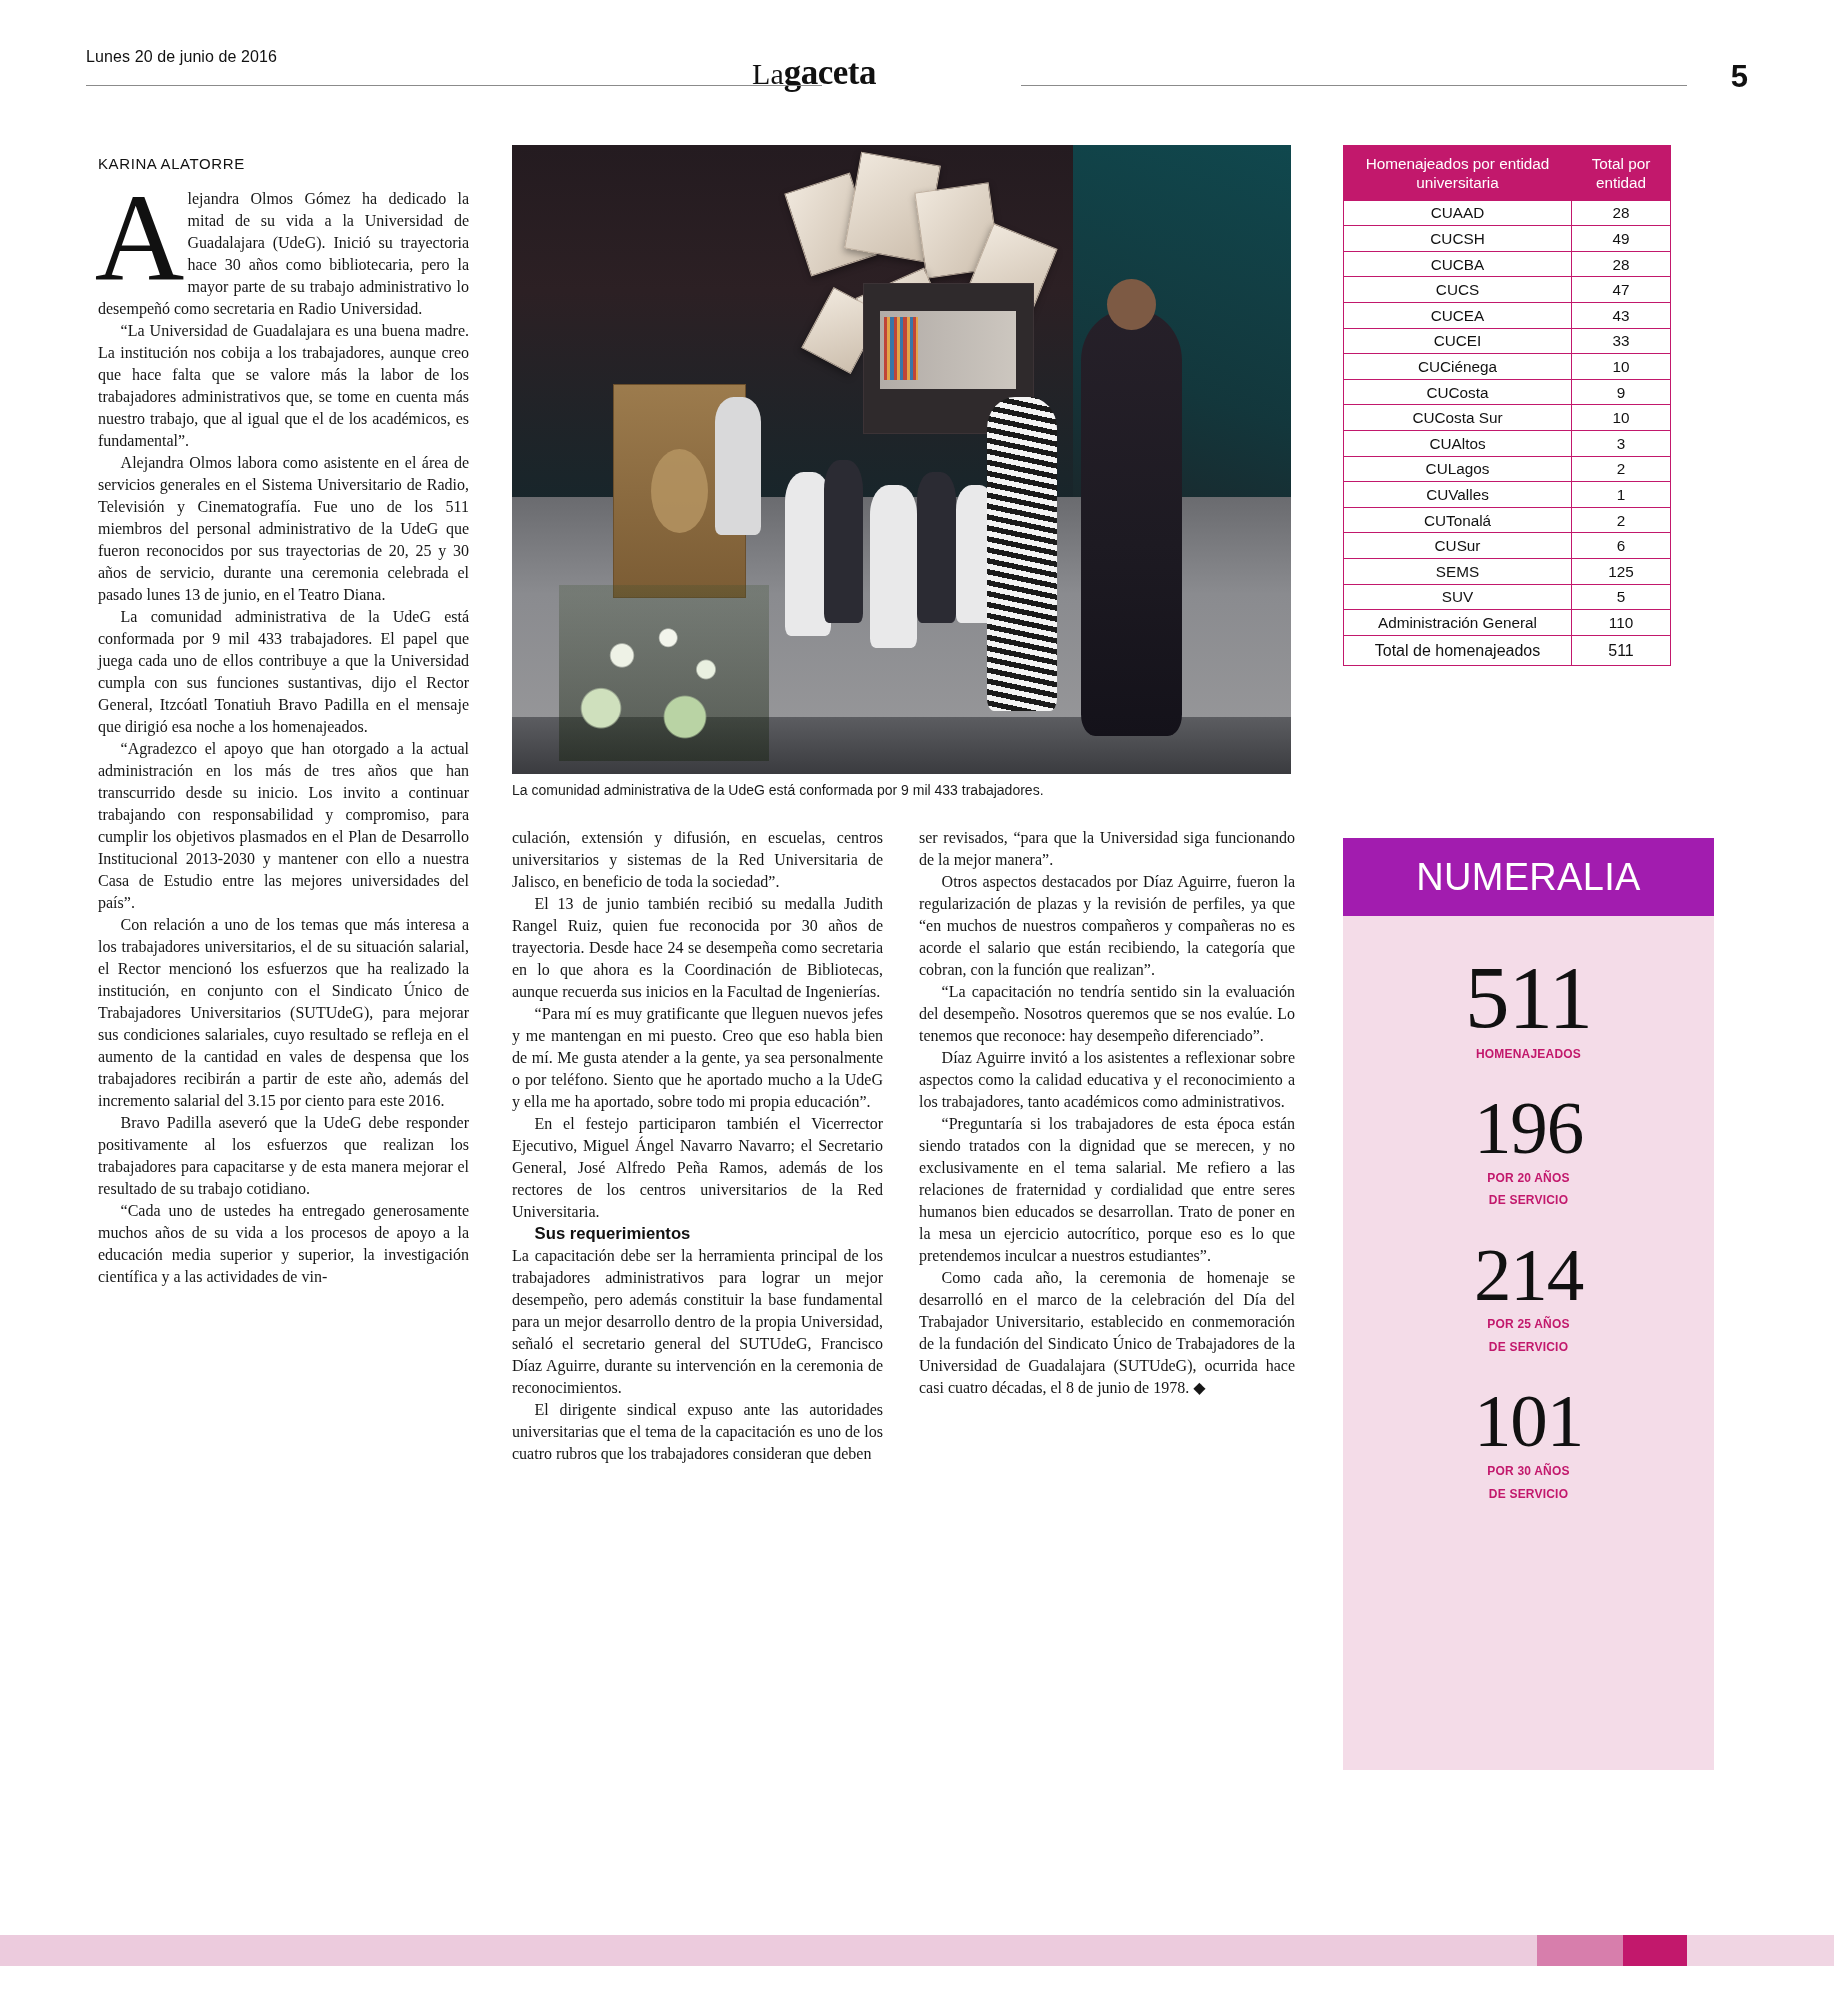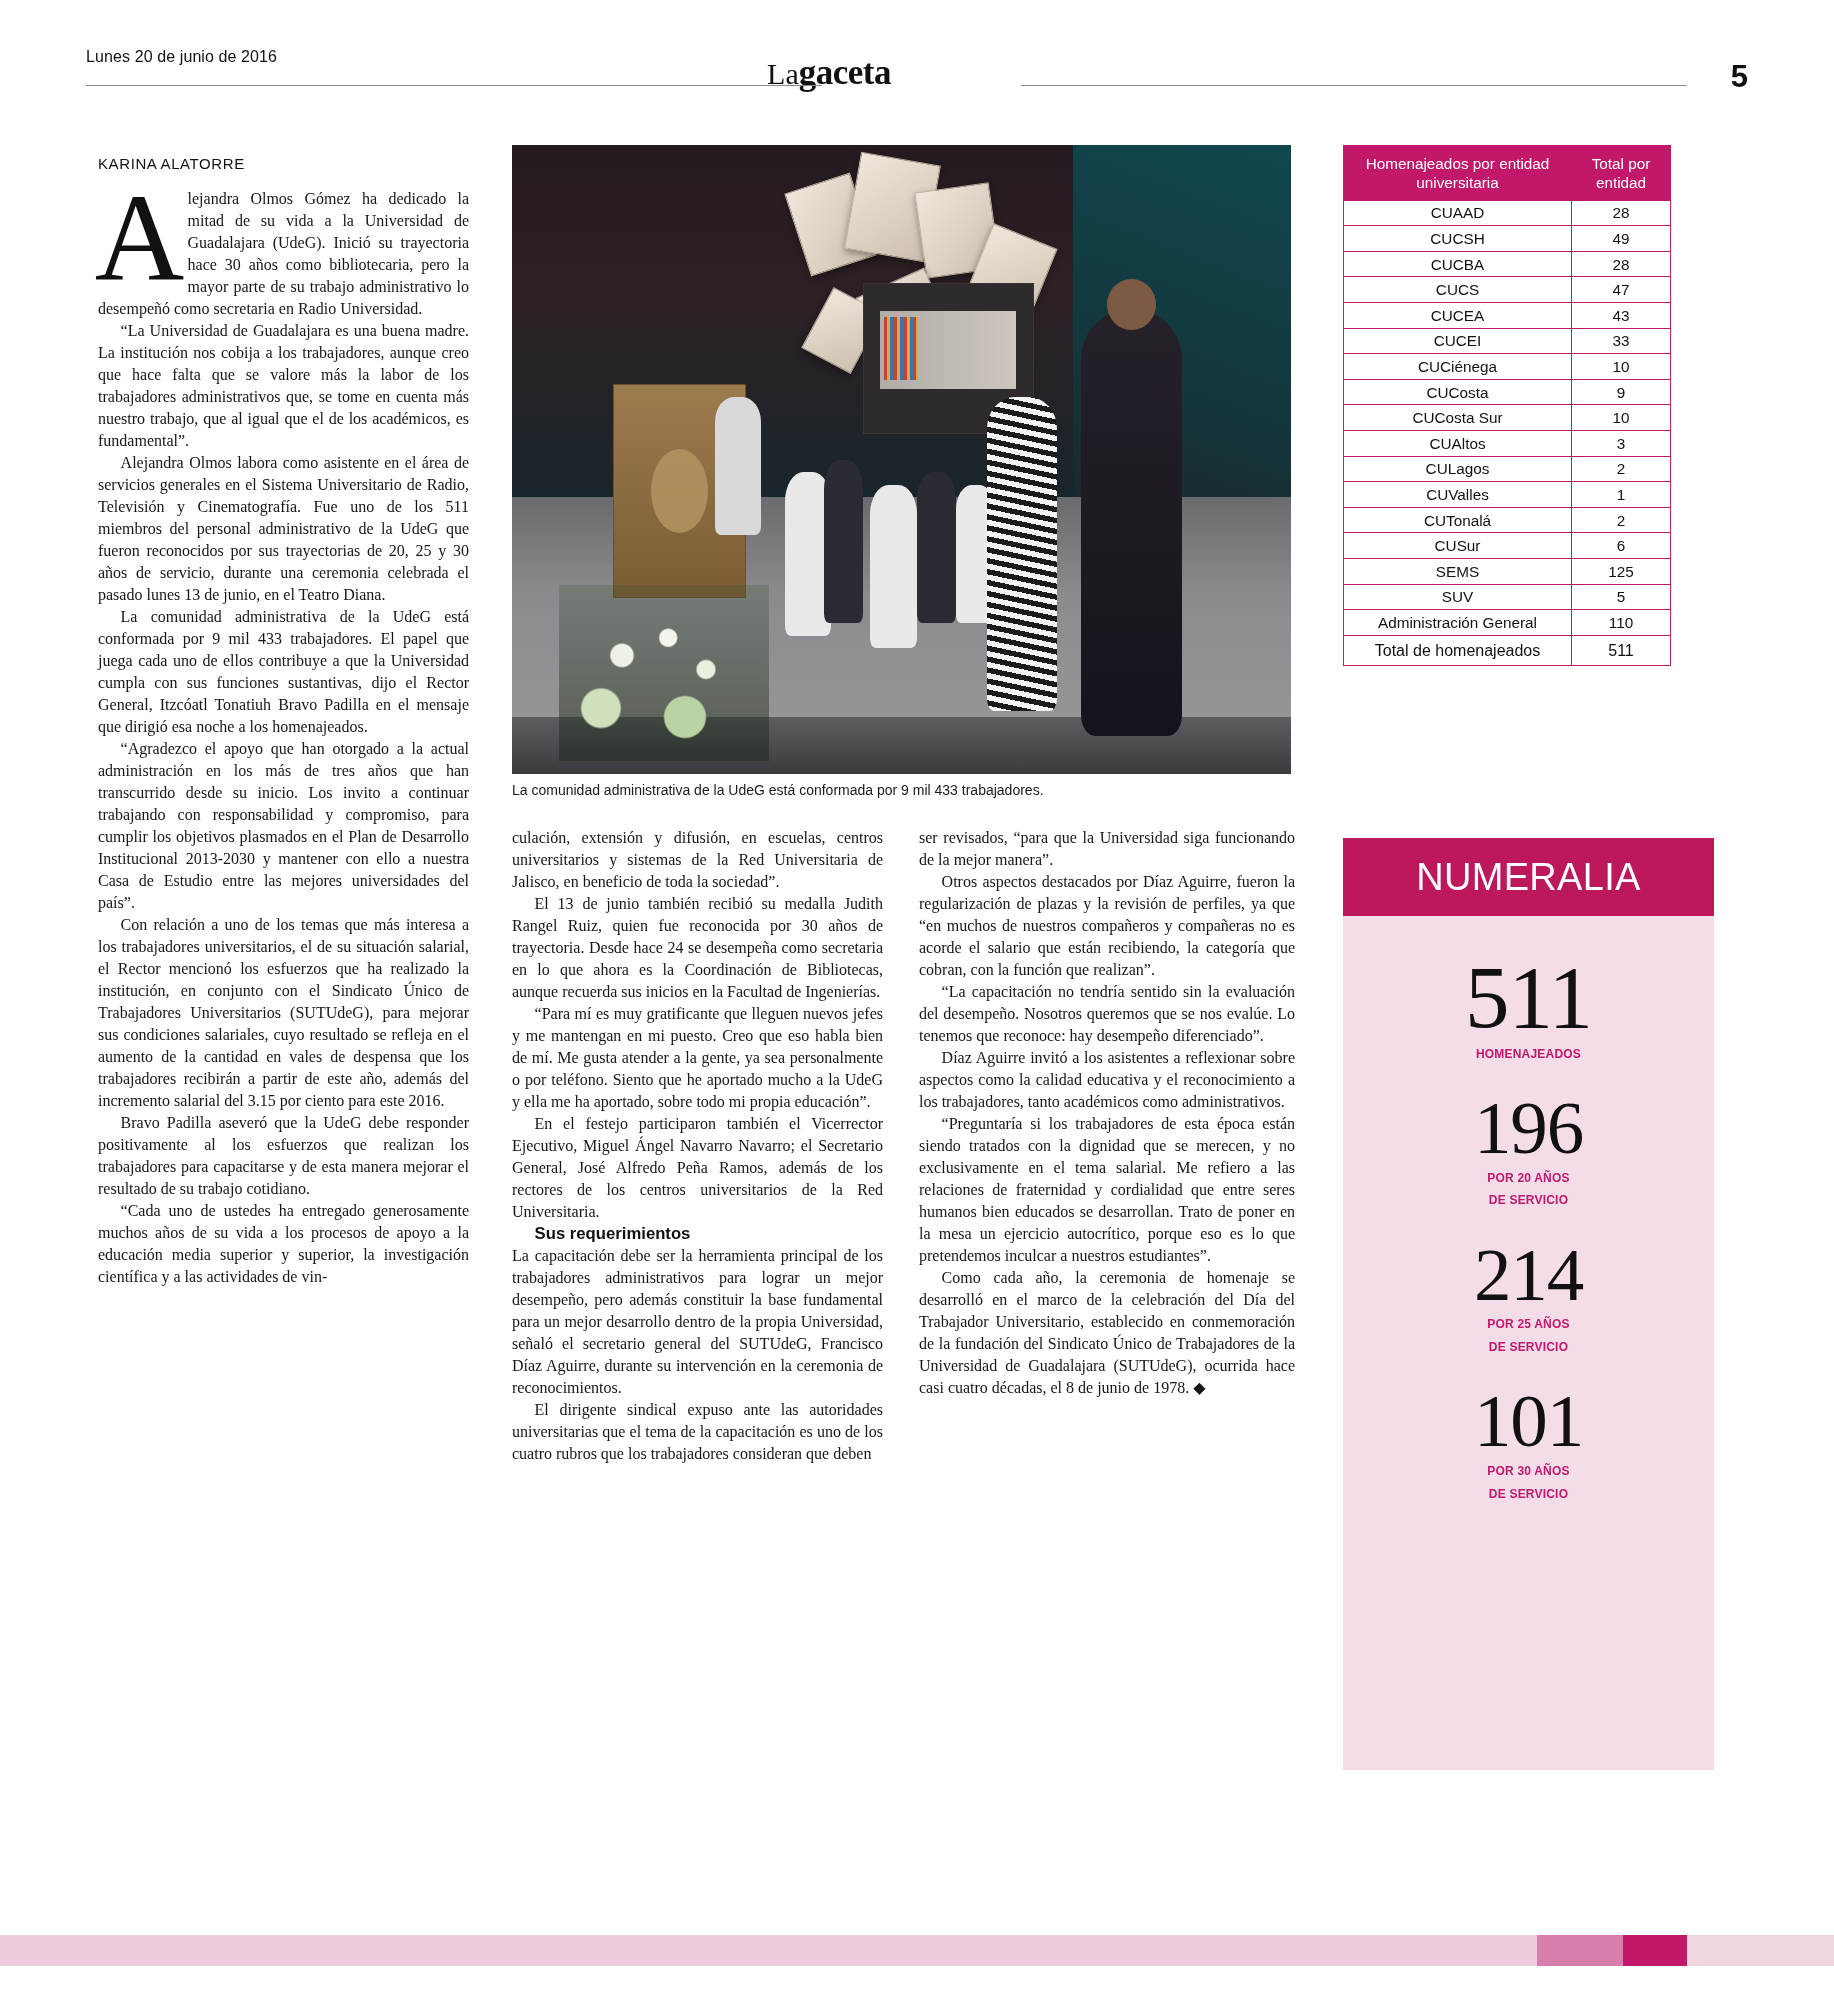--- a/index.html
+++ b/index.html
@@ -28,21 +28,20 @@
     font-size: 16px;
     color: #111;
     letter-spacing: 0.1px;
   }
   .masthead {
     position: absolute;
     left: 0; top: 53px;
     width: 1628px;
     text-align: center;
     font-size: 0;
-    margin-left: 15px;
   }
   .masthead .la {
     font-family: "Liberation Serif", serif;
     font-size: 30px;
     color: #111;
     vertical-align: baseline;
   }
   .masthead .gaceta {
     font-family: "Liberation Serif", serif;
     font-weight: bold;
@@ -250,21 +249,21 @@
   
   .numeralia {
     position: absolute;
     left: 1343px; top: 838px;
     width: 371px;
     height: 932px;
     background: #f4dce8;
   }
   .numeralia-head {
     height: 78px;
-    background: #be185d;
+    background: #a21caf;
     color: #fff;
     font-family: "Liberation Sans", sans-serif;
     font-size: 38px;
     letter-spacing: 0.3px;
     display: flex;
     align-items: center;
     justify-content: center;
   }
   .num-item { text-align: center; margin-top: 31px; }
   .num-item .big {

